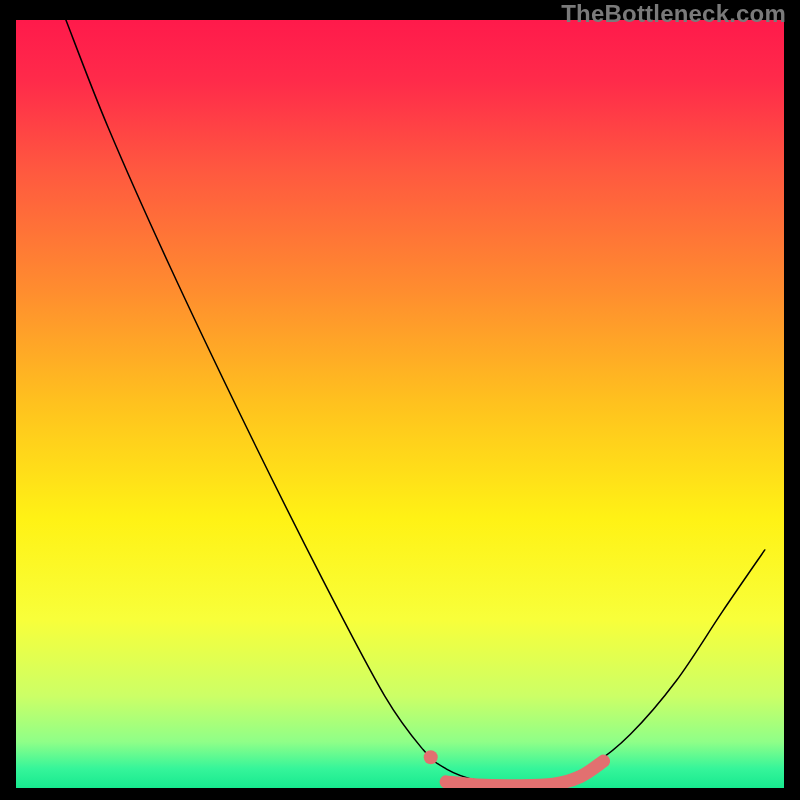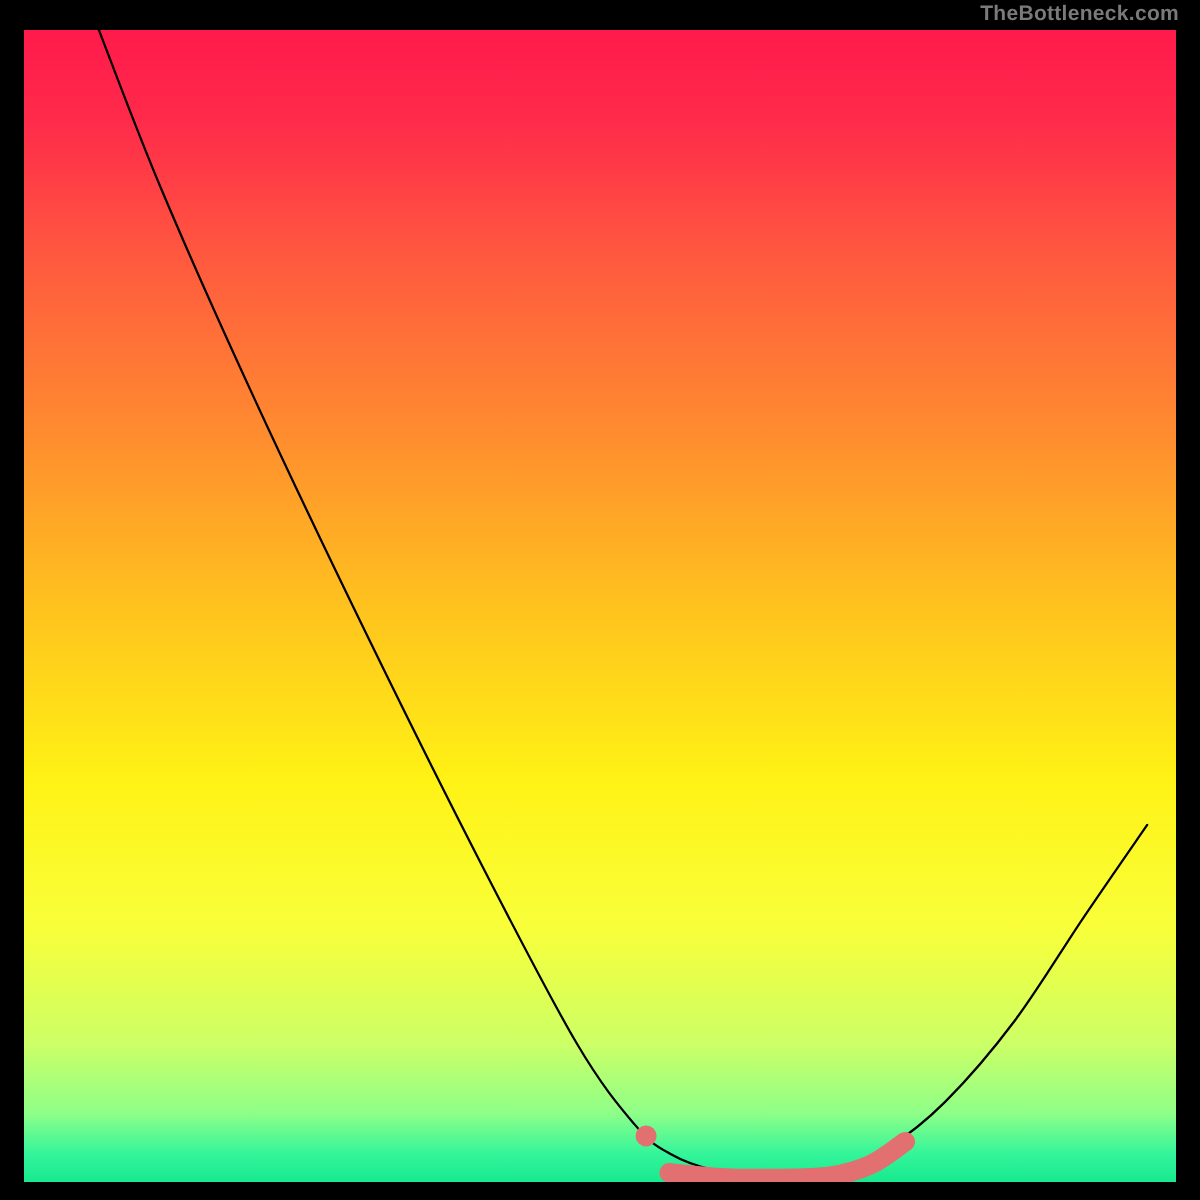--- a/index.html
+++ b/index.html
@@ -24,21 +24,21 @@
     left: 16px;
     top: 20px;
     width: 768px;
     height: 768px;
   }
   .watermark {
     position: absolute;
     top: 0px;
     right: 14px;
     color: #7a7a7a;
-    font-size: 14px;
+    font-size: 24px;
     font-weight: 600;
     letter-spacing: 0.2px;
     z-index: 10;
   }
   svg {
     display: block;
   }
 </style>
 </head>
 <body>

